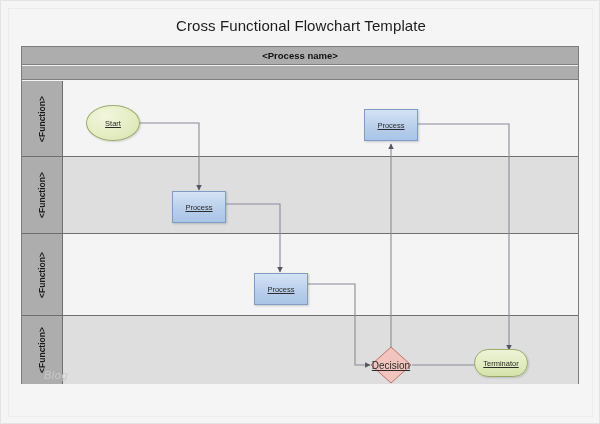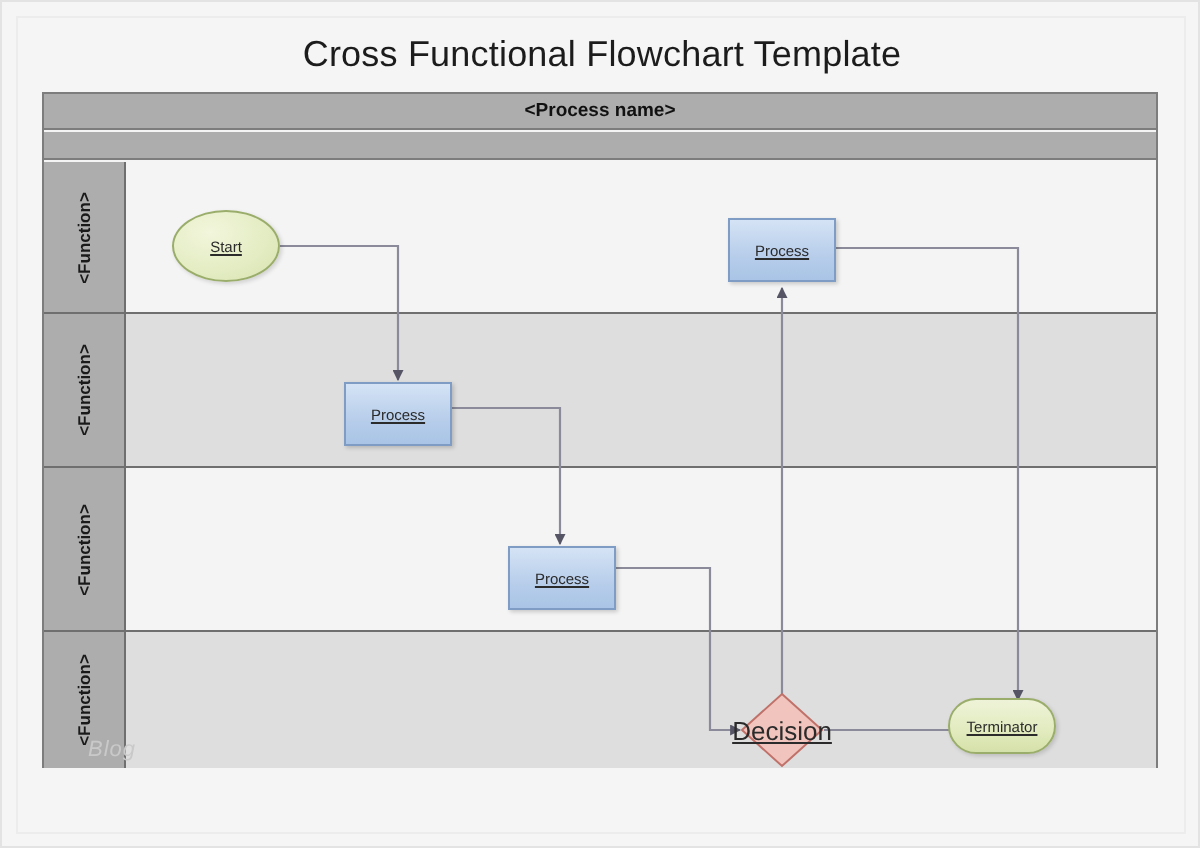--- a/index.html
+++ b/index.html
@@ -30,21 +30,21 @@
     box-sizing: border-box;
     border: 1px solid #ececec;
     background: #f5f5f5;
   }
   .title {
     position: absolute;
     left: 0;
     top: 16px;
     width: 600px;
     text-align: center;
-    font-size: 18px;
+    font-size: 15px;
     color: #1c1c1c;
     letter-spacing: 0.1px;
   }
 
   
   .diagram {
     position: absolute;
     left: 20px;
     top: 45px;
     width: 558px;
@@ -160,21 +160,21 @@
     box-shadow: 1px 1px 2px rgba(0,0,0,0.15);
   }
   .node-decision {
     background: transparent;
     border: none;
   }
   .node-decision svg { position: absolute; left: 0; top: 0; }
   .node-decision .dec-label {
     position: relative;
     z-index: 2;
-    font-size: 13px;
+    font-size: 10px;
     text-align: center;
   }
 
   .watermark {
     position: absolute;
     left: 22px;
     top: 322px;
     font-size: 11px;
     color: #c9c9c9;
     letter-spacing: 0.5px;

